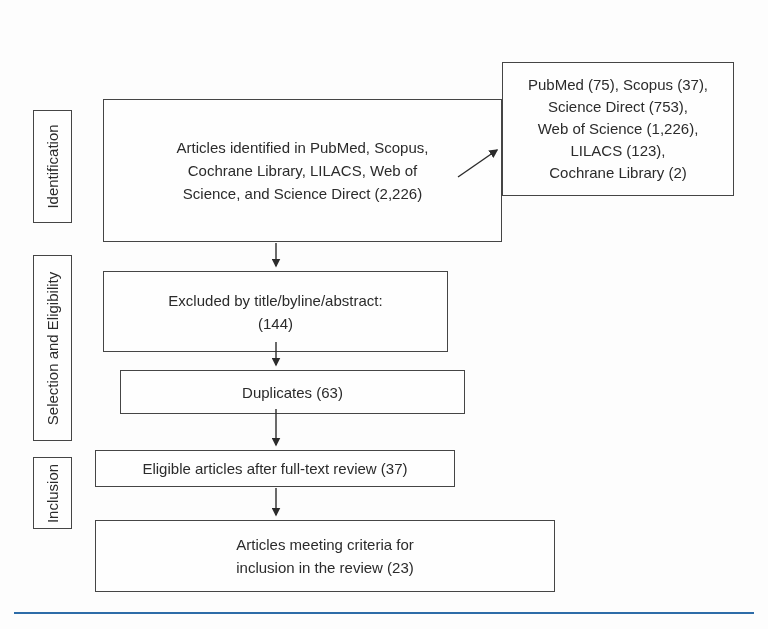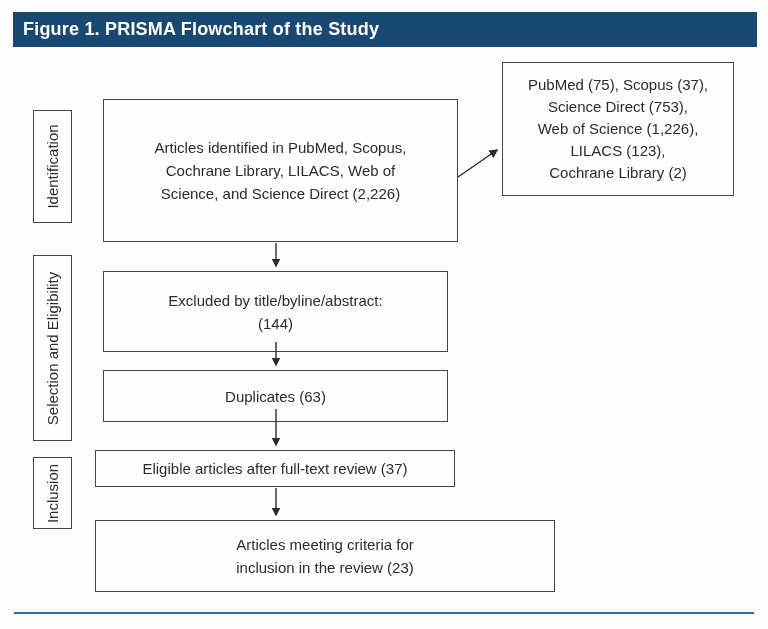--- a/index.html
+++ b/index.html
@@ -54,24 +54,24 @@
   }
   .stage .vtext {
     transform: rotate(-90deg);
     white-space: nowrap;
     font-size: 15px;
   }
   #stage-identification { top: 110px; height: 113px; }
   #stage-selection      { top: 255px; height: 186px; }
   #stage-inclusion      { top: 457px; height: 72px;  }
 
-  #box-identified { left: 103px; top: 99px;  width: 355px; height: 143px; }
+  #box-identified { left: 103px; top: 99px;  width: 399px; height: 143px; }
   #box-sources    { left: 502px; top: 62px;  width: 232px; height: 134px; line-height: 22px; }
   #box-excluded   { left: 103px; top: 271px; width: 345px; height: 81px;  }
-  #box-duplicates { left: 103px; top: 370px; width: 345px; height: 52px;  }
+  #box-duplicates { left: 120px; top: 370px; width: 345px; height: 44px;  }
   #box-eligible   { left: 95px;  top: 450px; width: 360px; height: 37px;  }
   #box-included   { left: 95px;  top: 520px; width: 460px; height: 72px;  }
 
   .arrows {
     position: absolute; left: 0; top: 0;
     width: 768px; height: 629px;
     pointer-events: none;
   }
   .arrows line { stroke: var(--arrow); stroke-width: 1.4; }
   .arrows .ah-fill { fill: var(--arrow); }
@@ -81,23 +81,20 @@
     left: 14px; top: 612px;
     width: 740px; height: 2px;
     background: var(--bottom-rule);
   }
 </style>
 </head>
 <body>
 
 <div class="page">
 
-  <div class="header">
-    <span>Figure 1. PRISMA Flowchart of the Study</span>
-  </div>
 
   <div class="stage" id="stage-identification">
     <span class="vtext">Identification</span>
   </div>
   <div class="stage" id="stage-selection">
     <span class="vtext">Selection and Eligibility</span>
   </div>
   <div class="stage" id="stage-inclusion">
     <span class="vtext">Inclusion</span>
   </div>

